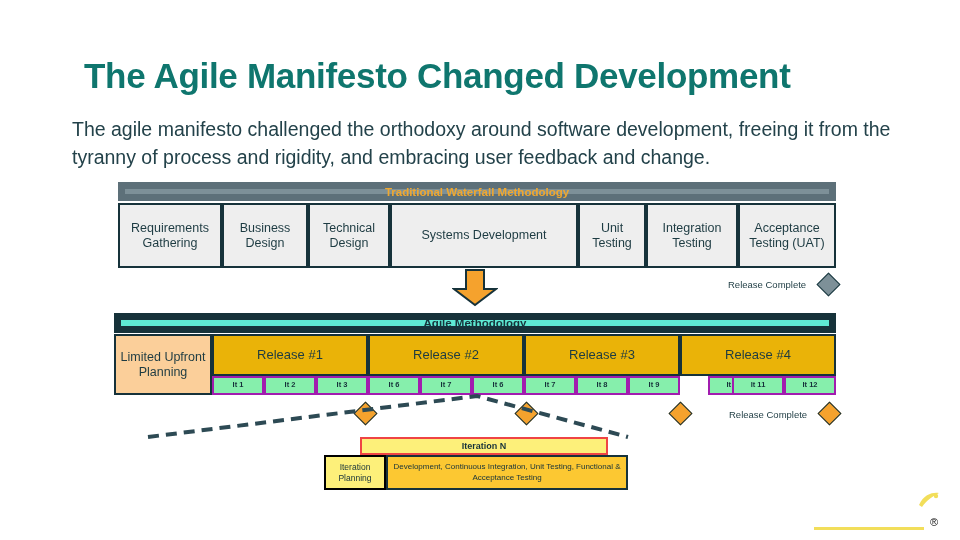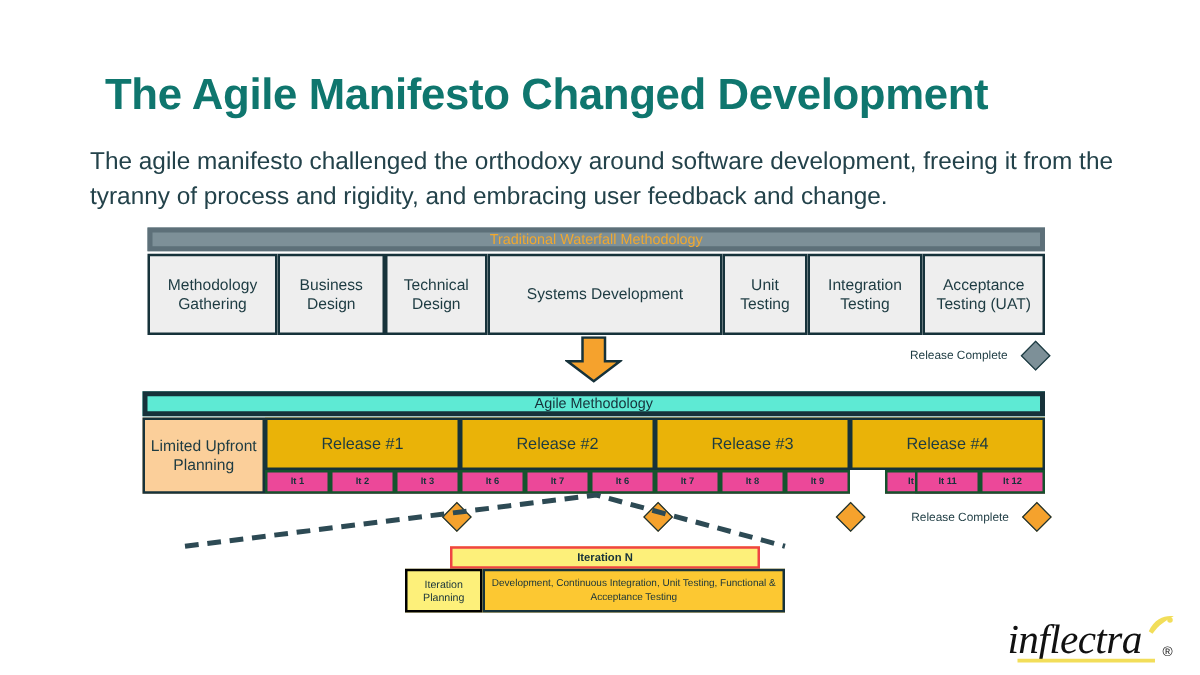--- a/index.html
+++ b/index.html
@@ -37,26 +37,26 @@
     font-size: 19.5px;
     line-height: 1.42;
     color: #23424a;
     font-weight: 300;
   }
 
   
   .band-header {
     position: absolute;
     box-sizing: border-box;
-    border: 4px solid #0f172a;
+    border: 7px solid #0f172a;
     display: flex;
     align-items: center;
     justify-content: center;
     font-size: 11.5px;
-    font-weight: normal;
+    font-weight: bold;
     text-align: right;
   }
   .cell {
     position: absolute;
     box-sizing: border-box;
     display: flex;
     align-items: center;
     justify-content: center;
     text-align: center;
     line-height: 1.18;
@@ -135,22 +135,22 @@
   }
   .ag-release {
     background: #eab308;
     border: 2px solid #16323a;
     font-size: 13px;
     color: #1d3b42;
     top: 334px;
     height: 42px;
   }
   .ag-iter {
-    background: #ec4899;
-    border: 2px solid #14532d;
+    background: #86efac;
+    border: 2px solid #a21caf;
     font-size: 7.5px;
     font-weight: bold;
     color: #16323a;
     top: 376px;
     height: 19px;
   }
 
   
   #iter-detail-header {
     position: absolute;
@@ -257,21 +257,21 @@
   }
 </style>
 </head>
 <body>
 
 <div id="title">The Agile Manifesto Changed Development</div>
 <div id="subtitle">The agile manifesto challenged the orthodoxy around software development, freeing it from the tyranny of process and rigidity, and embracing user feedback and change.</div>
 
 <div class="band-header" id="waterfall-header">Traditional Waterfall Methodology</div>
 
-<div class="cell wf-cell" style="left:118px; width:104px;">Methodology Gathering</div>
+<div class="cell wf-cell" style="left:118px; width:104px;">Requirements Gathering</div>
 <div class="cell wf-cell" style="left:222px; width:86px;">Business Design</div>
 <div class="cell wf-cell" style="left:308px; width:82px;">Technical Design</div>
 <div class="cell wf-cell" style="left:390px; width:188px;">Systems Development</div>
 <div class="cell wf-cell" style="left:578px; width:68px;">Unit Testing</div>
 <div class="cell wf-cell" style="left:646px; width:92px;">Integration Testing</div>
 <div class="cell wf-cell" style="left:738px; width:98px;">Acceptance Testing (UAT)</div>
 
 <div id="waterfall-arrow">
   <svg width="46" height="38" viewBox="0 0 46 38">
     <polygon points="14,1 32,1 32,20 44,20 23,36 2,20 14,20" fill="#f5a22d" stroke="#16323a" stroke-width="2"></polygon>
@@ -312,21 +312,20 @@
 
 <svg id="connector-svg">
   <polyline points="148,437 477,396 628,437" fill="none" stroke="#2d4a54" stroke-width="4" stroke-dasharray="11 7" stroke-linecap="butt"></polyline>
 </svg>
 
 <div id="iter-detail-header">Iteration N</div>
 <div id="iter-plan-cell">Iteration Planning</div>
 <div id="iter-work-cell">Development, Continuous Integration, Unit Testing, Functional &amp; Acceptance Testing</div>
 
 <div id="logo">
-  <span id="logo-word">inflectra</span>
   <span id="logo-underline"></span>
   <span id="logo-swoosh">
     <svg width="22" height="16" viewBox="0 0 22 16">
       <path d="M1,13 C6,2 15,0 21,1 C15,4 9,8 4,15 Z" fill="#f2de5a"></path>
       <circle cx="18" cy="4" r="2.2" fill="#f2de5a"></circle>
     </svg>
   </span>
   <span id="logo-reg">®</span>
 </div>
 

